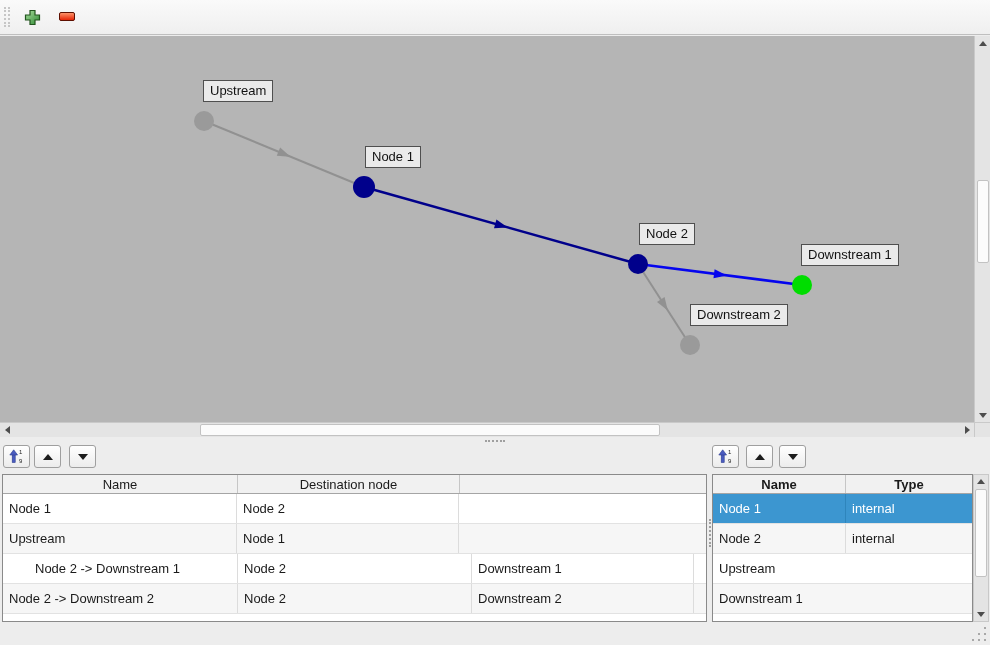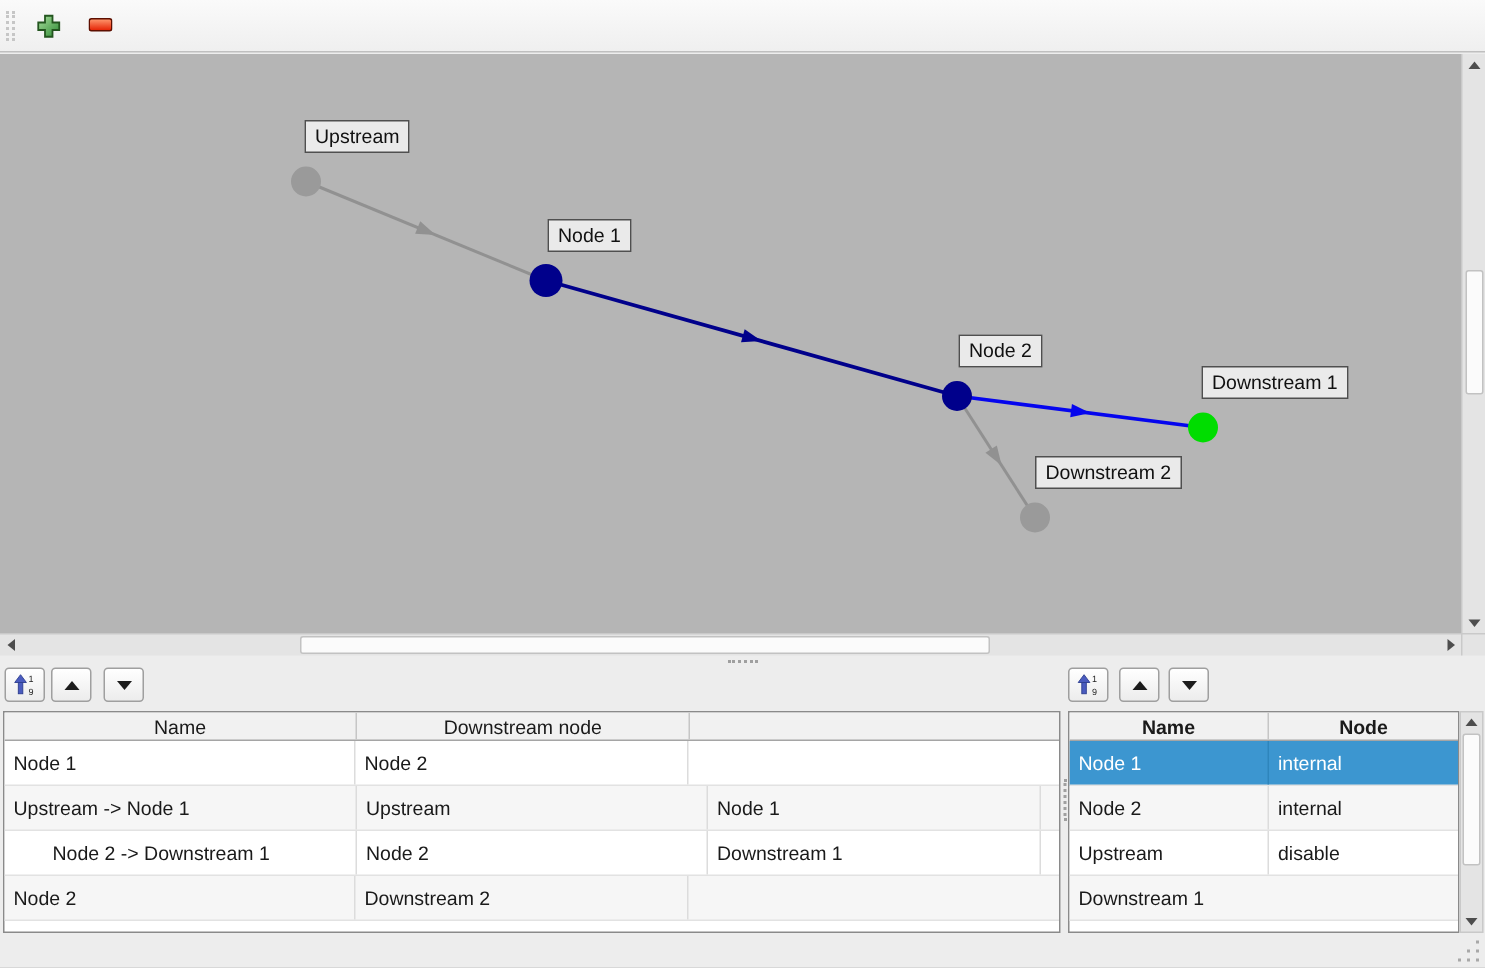--- a/index.html
+++ b/index.html
@@ -184,67 +184,66 @@
   <button class="pbtn" style="left:746px">
       <span class="tri tri-up-b"></span>
     </button>
   <button class="pbtn" style="left:779px">
       <span class="tri tri-down-b"></span>
     </button>
 
   <div id="edge-table" class="table">
       <div class="thead">
         <div class="th" style="width: 235px;">Name</div>
-        <div class="th" style="width: 222px;">Downstream node</div>
+        <div class="th" style="width: 222px;">Destination node</div>
         <div class="th filler"></div>
       </div>
       <div class="tr">
         <div class="td" style="width: 234px;">Node 1</div>
         <div class="td" style="width: 222px;">Node 2</div>
         <div class="td filler"></div>
       </div>
       <div class="tr alt">
-        <div class="td" style="width: 235px;">Upstream -&gt; Node 1</div>
         <div class="td" style="width: 234px;">Upstream</div>
         <div class="td" style="width: 222px;">Node 1</div>
         <div class="td filler"></div>
       </div>
       <div class="tr">
         <div class="td" style="width: 235px; padding-left: 32px;">Node 2 -&gt; Downstream 1</div>
         <div class="td" style="width: 234px;">Node 2</div>
         <div class="td" style="width: 222px;">Downstream 1</div>
         <div class="td filler"></div>
       </div>
       <div class="tr alt">
+        <div class="td" style="width: 235px;">Node 2 -&gt; Downstream 2</div>
         <div class="td" style="width: 234px;">Node 2</div>
         <div class="td" style="width: 222px;">Downstream 2</div>
         <div class="td filler"></div>
       </div>
     </div>
 
   <div id="vsplitter">
     <span class="v-grip"></span>
   </div>
 
   <div id="node-table" class="table">
       <div class="thead bold">
         <div class="th" style="width: 133px;">Name</div>
-        <div class="th" style="width: 126px;">Node</div>
+        <div class="th" style="width: 126px;">Type</div>
       </div>
       <div class="tr selected">
         <div class="td" style="width: 133px;">Node 1</div>
         <div class="td" style="width: 126px;">internal</div>
       </div>
       <div class="tr alt">
         <div class="td" style="width: 133px;">Node 2</div>
         <div class="td" style="width: 126px;">internal</div>
       </div>
       <div class="tr">
         <div class="td" style="width: 133px;">Upstream</div>
-        <div class="td" style="width: 126px;">disable</div>
       </div>
       <div class="tr alt">
         <div class="td" style="width: 133px;">Downstream 1</div>
       </div>
     </div>
 
   <div id="node-scroll" class="sb" style="background:#e4e4e4">
     <div id="ns-up" class="sb-btn">
         <span class="tri tri-up-s"></span>
       </div>

